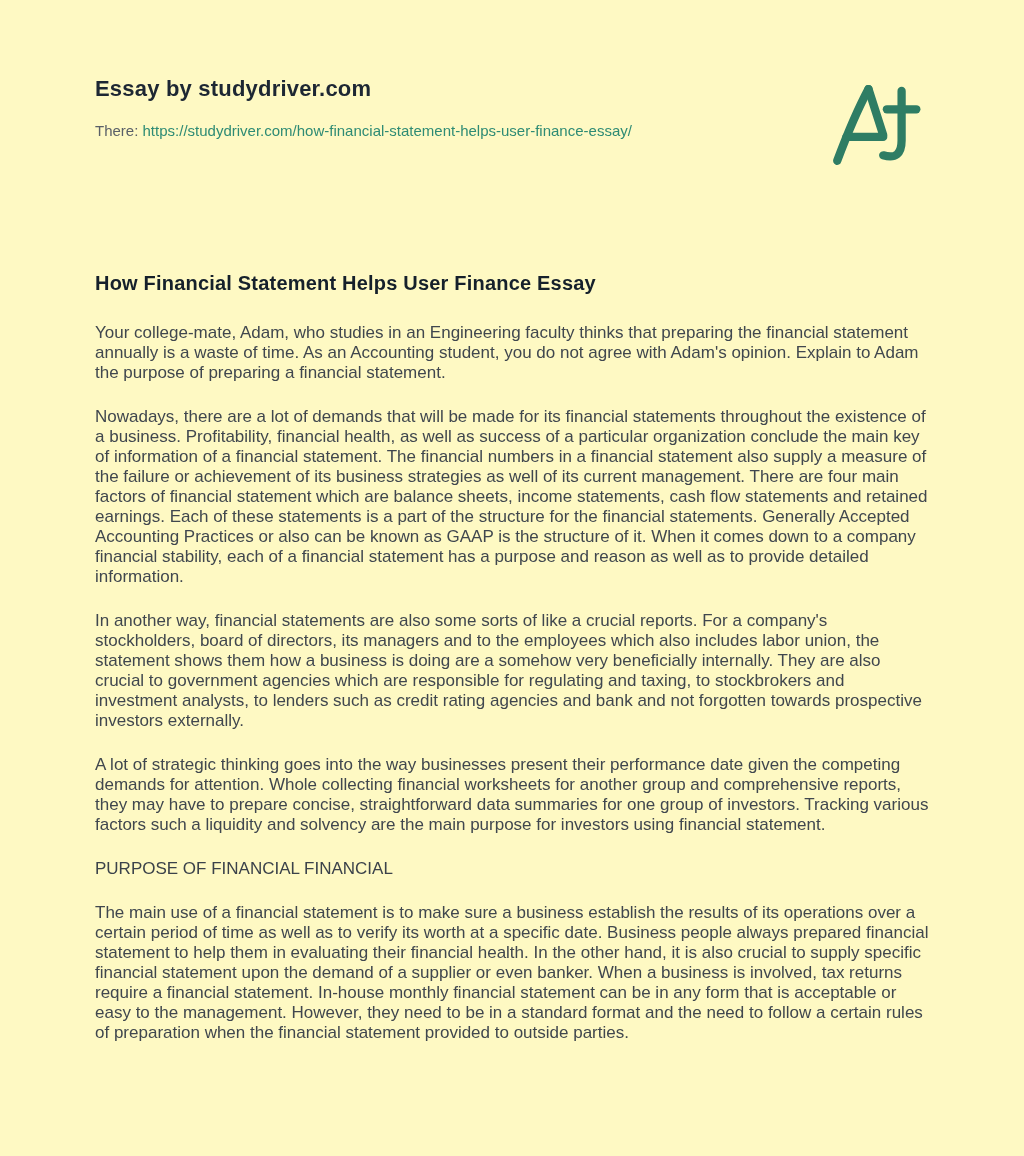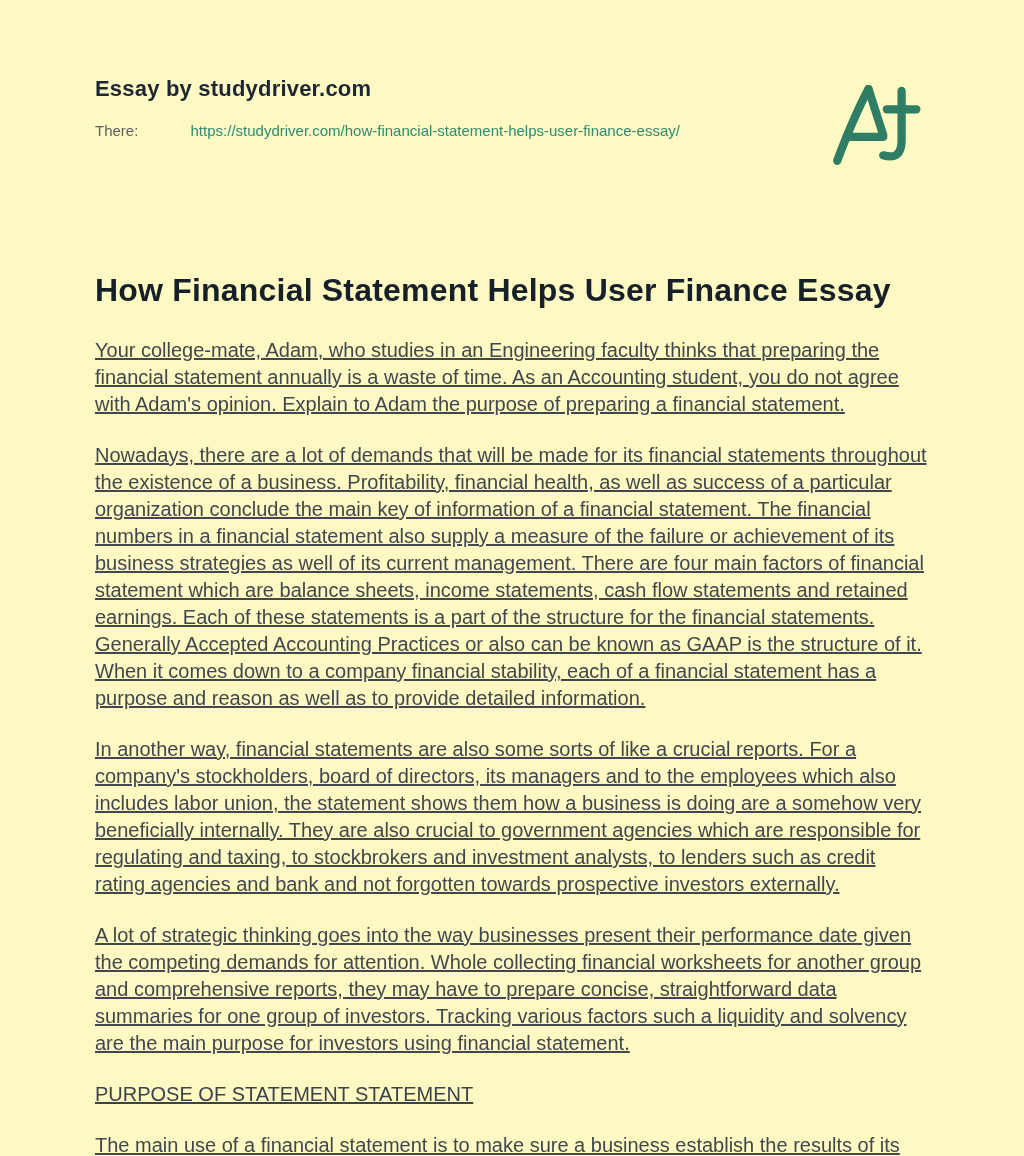--- a/index.html
+++ b/index.html
@@ -32,46 +32,44 @@
     letter-spacing: 0.2px;
   }
   .source-line {
     margin: 20px 0 0 0;
     font-size: 15px;
     color: #5a6068;
   }
   .source-line a {
     color: #2e8b74;
     text-decoration: none;
-    margin-left: 48px;
   }
   .logo-box {
     width: 96px;
     height: 92px;
     margin-top: 2px;
     margin-right: 8px;
     flex: 0 0 auto;
   }
   .essay-title {
     margin: 102px 0 0 0;
-    font-size: 32px;
+    font-size: 20px;
     font-weight: 700;
     color: #15202b;
     letter-spacing: 0.2px;
   }
   .body-copy {
     margin-top: 28px;
     max-width: 838px;
   }
   .body-copy p {
     margin: 0 0 24px 0;
-    font-size: 20px;
-    line-height: 27px;
+    font-size: 17px;
+    line-height: 20px;
     color: #40474e;
-    text-decoration: underline;
   }
   .body-copy p.section-heading {
     color: #3b424a;
     margin: 0 0 24px 0;
   }
 </style>
 </head>
 <body>
 
 <div class="page">
@@ -99,19 +97,19 @@
       </div>
     </div>
 
     <h1 class="essay-title">How Financial Statement Helps User Finance Essay</h1>
 
     <div class="body-copy">
       <p>Your college-mate, Adam, who studies in an Engineering faculty thinks that preparing the financial statement annually is a waste of time. As an Accounting student, you do not agree with Adam's opinion. Explain to Adam the purpose of preparing a financial statement.</p>
       <p>Nowadays, there are a lot of demands that will be made for its financial statements throughout the existence of a business. Profitability, financial health, as well as success of a particular organization conclude the main key of information of a financial statement. The financial numbers in a financial statement also supply a measure of the failure or achievement of its business strategies as well of its current management. There are four main factors of financial statement which are balance sheets, income statements, cash flow statements and retained earnings. Each of these statements is a part of the structure for the financial statements. Generally Accepted Accounting Practices or also can be known as GAAP is the structure of it. When it comes down to a company financial stability, each of a financial statement has a purpose and reason as well as to provide detailed information.</p>
       <p>In another way, financial statements are also some sorts of like a crucial reports. For a company's stockholders, board of directors, its managers and to the employees which also includes labor union, the statement shows them how a business is doing are a somehow very beneficially internally. They are also crucial to government agencies which are responsible for regulating and taxing, to stockbrokers and investment analysts, to lenders such as credit rating agencies and bank and not forgotten towards prospective investors externally.</p>
       <p>A lot of strategic thinking goes into the way businesses present their performance date given the competing demands for attention. Whole collecting financial worksheets for another group and comprehensive reports, they may have to prepare concise, straightforward data summaries for one group of investors. Tracking various factors such a liquidity and solvency are the main purpose for investors using financial statement.</p>
-      <p class="section-heading">PURPOSE OF STATEMENT STATEMENT</p>
+      <p class="section-heading">PURPOSE OF FINANCIAL FINANCIAL</p>
       <p>The main use of a financial statement is to make sure a business establish the results of its operations over a certain period of time as well as to verify its worth at a specific date. Business people always prepared financial statement to help them in evaluating their financial health. In the other hand, it is also crucial to supply specific financial statement upon the demand of a supplier or even banker. When a business is involved, tax returns require a financial statement. In-house monthly financial statement can be in any form that is acceptable or easy to the management. However, they need to be in a standard format and the need to follow a certain rules of preparation when the financial statement provided to outside parties.</p>
 
     </div>
 
   </div>
 </div>
 
 </body></html>

